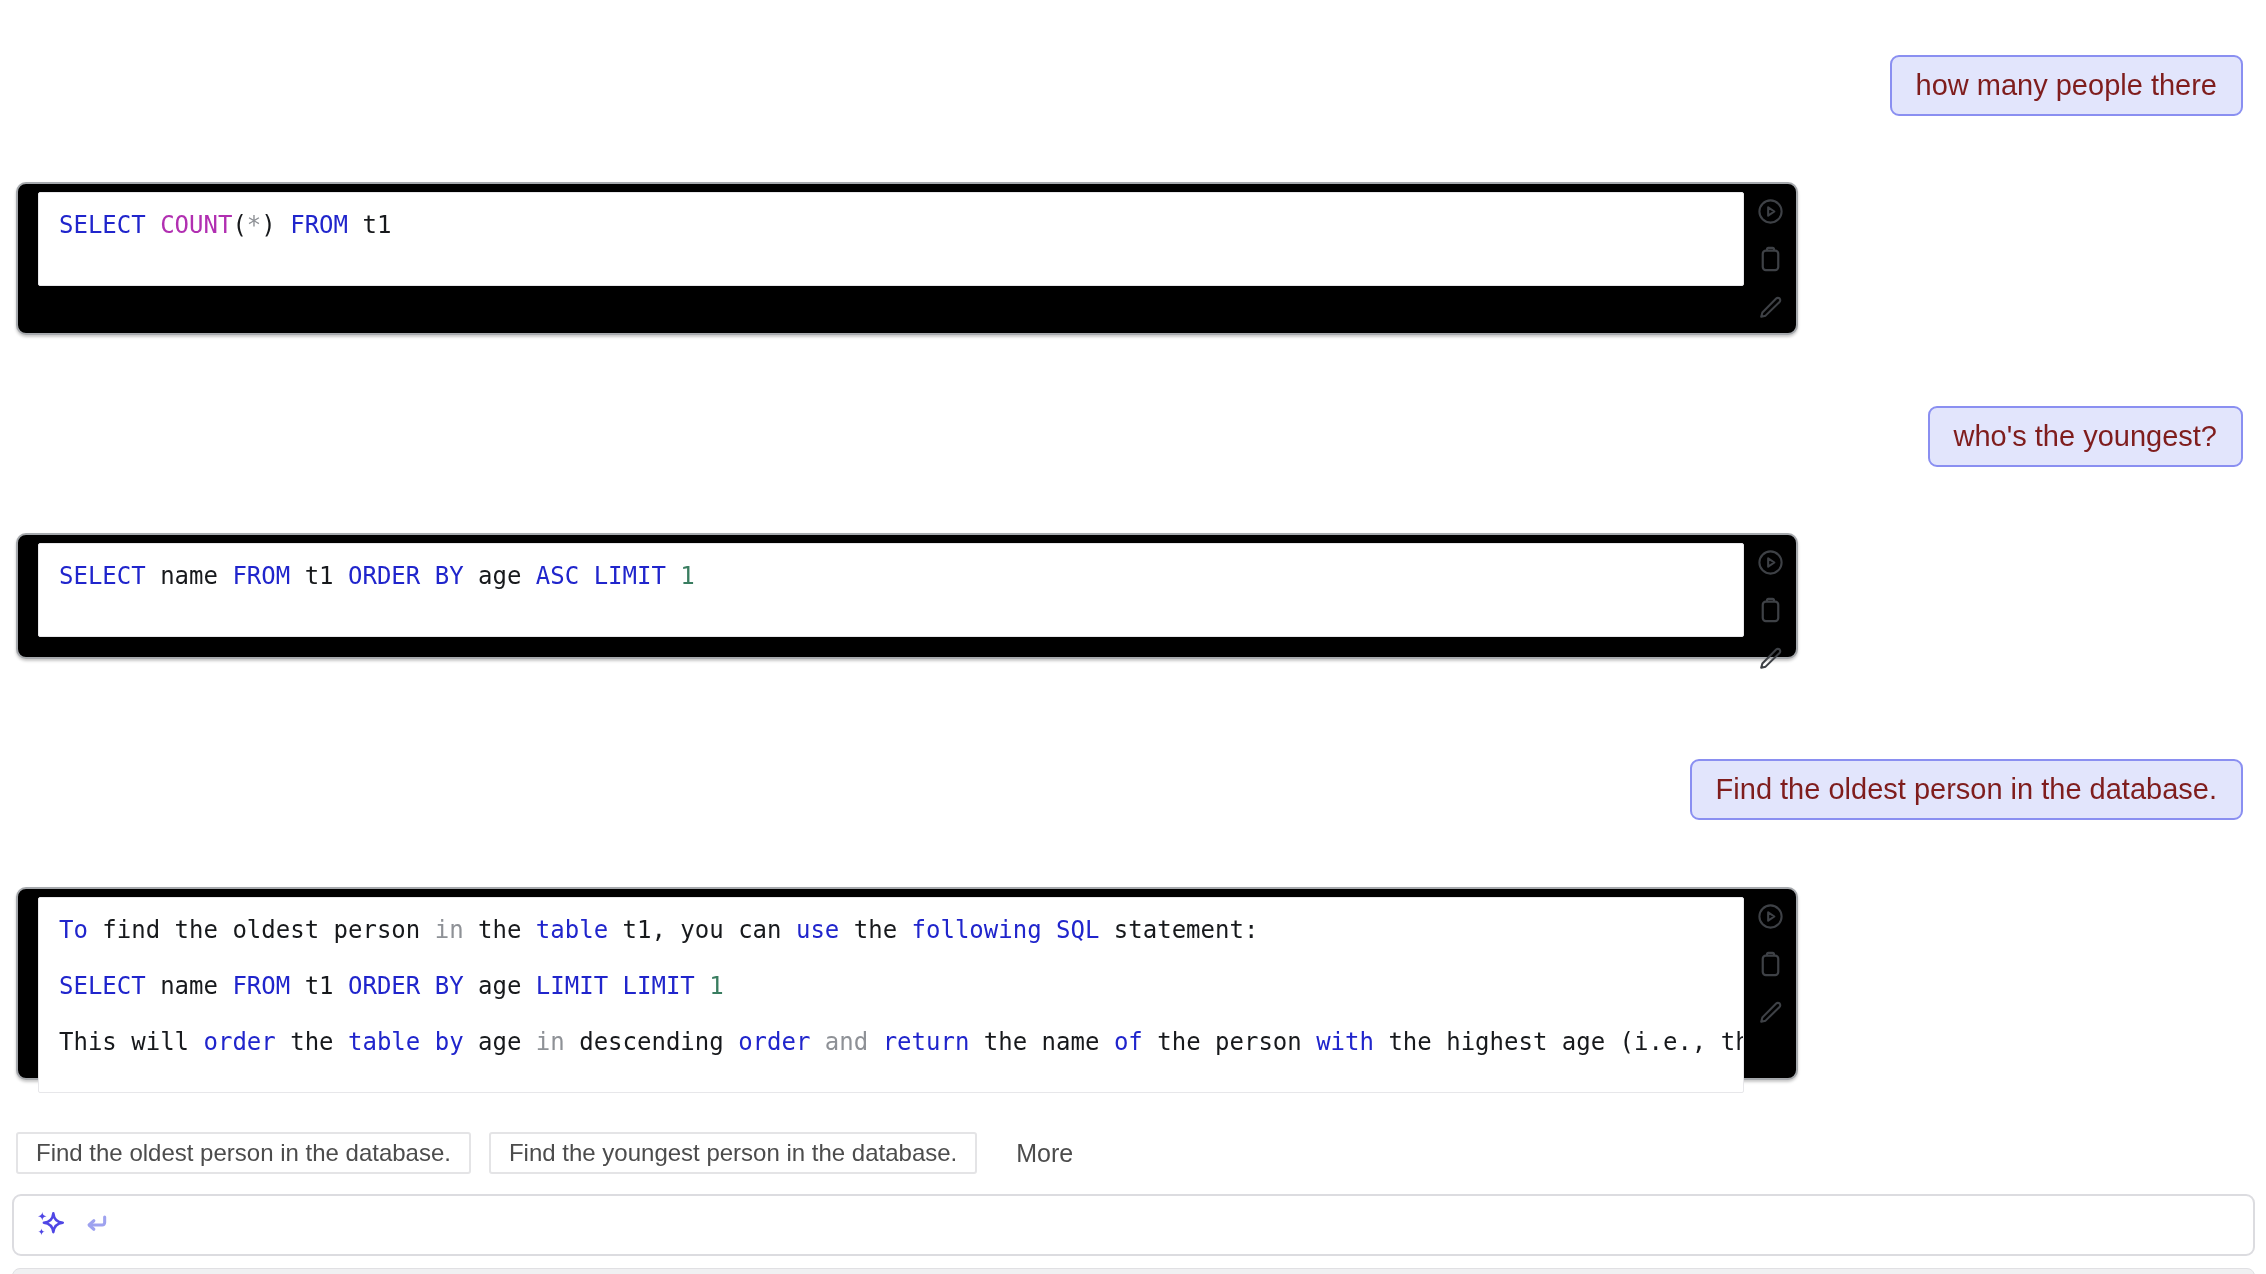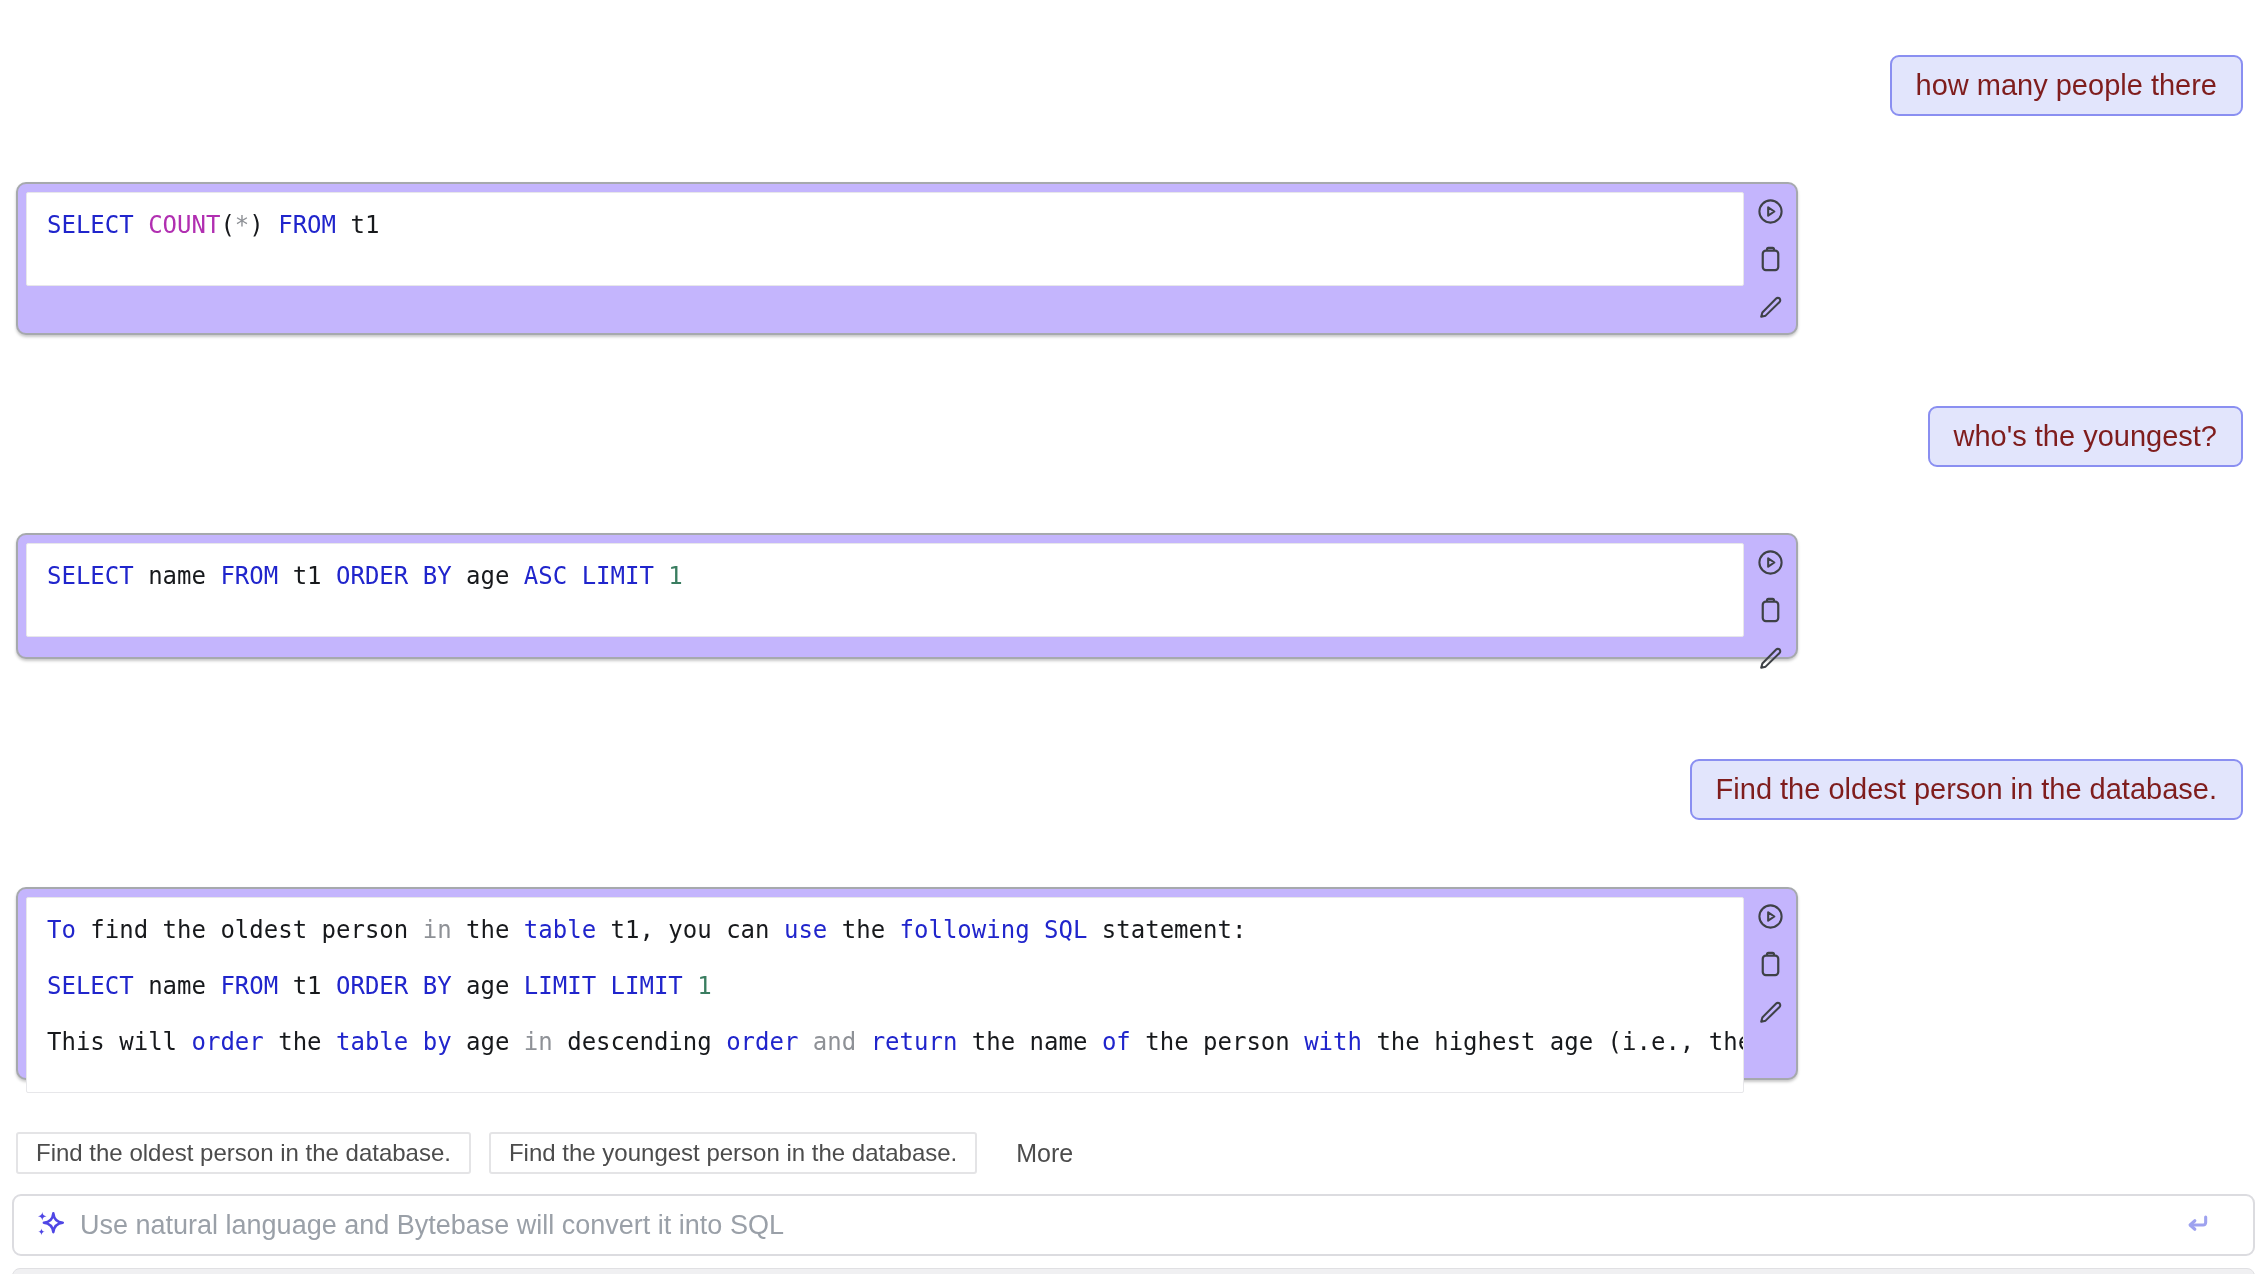--- a/index.html
+++ b/index.html
@@ -8,23 +8,23 @@
 
   
   .bubble { position: absolute; right: 23px; background: #e2e5fc; border: 2px solid #8a8ff1;
             border-radius: 9px; padding: 11px 24px; font-size: 29px; line-height: 35px;
             color: #7f1d1d; white-space: nowrap; }
   .bubble1 { top: 55px; }
   .bubble2 { top: 406px; }
   .bubble3 { top: 759px; }
 
   
-  .sql-block { position: absolute; left: 16px; width: 1782px; background: #c4b5fd;
+  .sql-block { position: absolute; left: 16px; width: 1782px; background: #000000;
                border: 2px solid #a6a9ad; border-radius: 10px; box-shadow: 0 2px 3px rgba(0,0,0,.22);
-               display: flex; padding: 8px 0 8px 8px; }
+               display: flex; padding: 8px 0 8px 20px; }
   .block1 { top: 182px; height: 153px; }
   .block2 { top: 533px; height: 126px; }
   .block3 { top: 887px; height: 193px; }
 
   .code-area { flex: 1 1 auto; background: #ffffff; border: 1px solid #e7e7ea; border-radius: 2px;
                padding: 10px 20px; overflow: hidden; white-space: nowrap; align-self: flex-start;
                font-family: "DejaVu Sans Mono", monospace; font-size: 24px; width: calc(100% - 52px); }
   .block1 .code-area, .block2 .code-area { height: 94px; }
   .block3 .code-area { height: 196px; }
   .code-area p.code-line { margin: 0 0 12px 0; line-height: 44px; }
@@ -153,21 +153,20 @@
   <div class="chip">Find the youngest person in the database.</div>
   <button class="more-btn">More</button>
 </div>
 
 <div class="nl-input">
   <svg class="sparkle" viewBox="0 0 24 24">
     <path d="M14.5 3.2c.45 4.4 2.7 6.65 7.1 7.1-4.4.45-6.65 2.7-7.1 7.1-.45-4.4-2.7-6.65-7.1-7.1 4.4-.45 6.65-2.7 7.1-7.1z" fill="none" stroke="#4f46e5" stroke-width="1.9" stroke-linejoin="round"></path>
     <path d="M6.2 2.2c.2 2 1.2 3 3.2 3.2-2 .2-3 1.2-3.2 3.2-.2-2-1.2-3-3.2-3.2 2-.2 3-1.2 3.2-3.2z" fill="#4f46e5"></path>
     <path d="M5.6 14.6c.16 1.55.95 2.34 2.5 2.5-1.55.16-2.34.95-2.5 2.5-.16-1.55-.95-2.34-2.5-2.5 1.55-.16 2.34-.95 2.5-2.5z" fill="#4f46e5"></path>
   </svg>
-  <span class="placeholder">Use natural language and Bytebase will convert it into SQL</span>
   <button class="enter-btn" title="">
     <svg viewBox="0 0 24 24" fill="none" stroke="#9ea2ef" stroke-width="2.3" stroke-linecap="round" stroke-linejoin="round">
       <path d="M18.5 6v4.2a1.8 1.8 0 0 1-1.8 1.8H7.2"></path>
       <path d="M10.4 8.8L6.8 12l3.6 3.2"></path>
     </svg>
   </button>
 </div>
 
 <div class="bottom-bar"></div>
 

